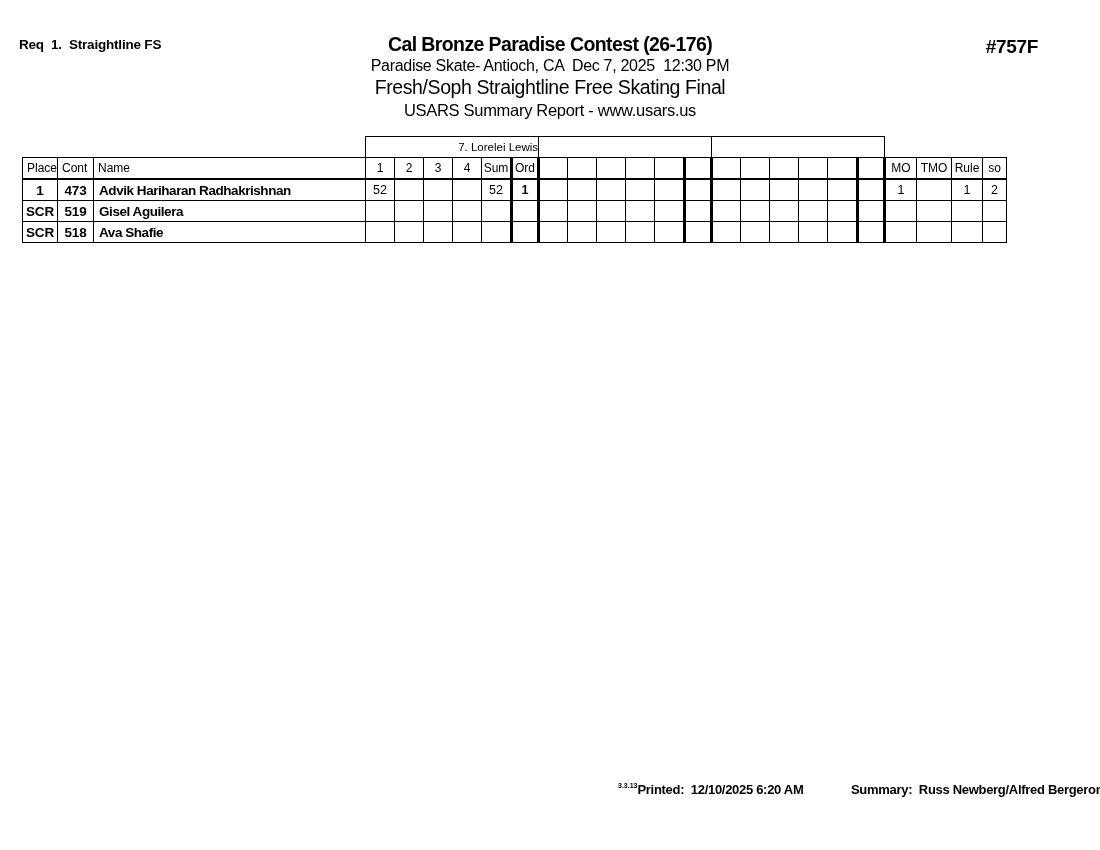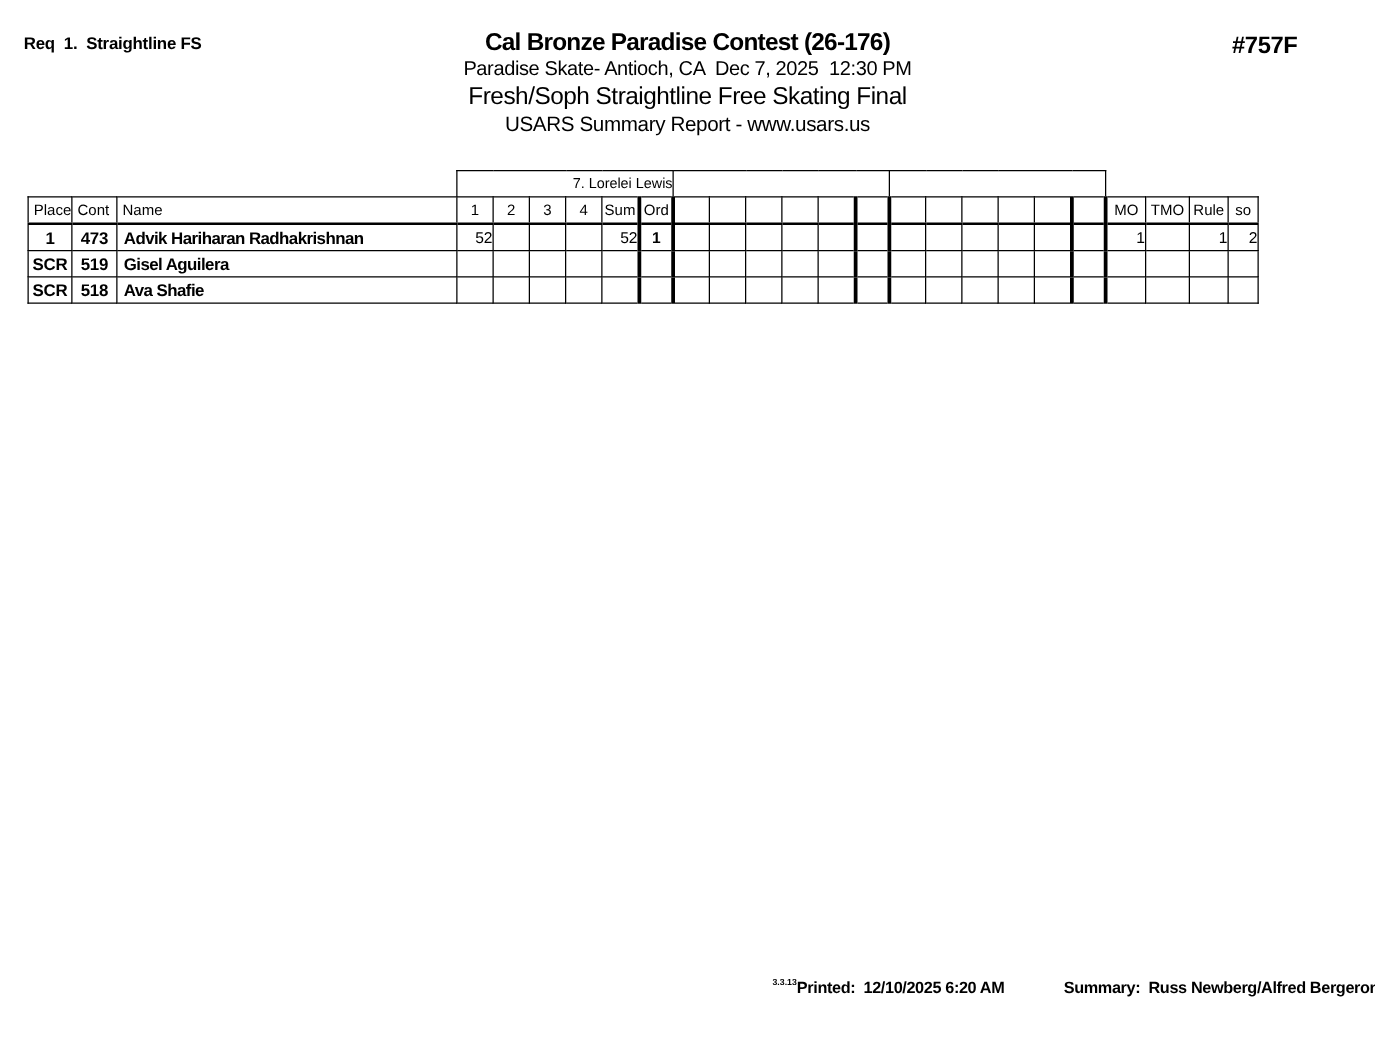--- a/index.html
+++ b/index.html
@@ -12,21 +12,21 @@
     height: 850px;
     position: relative;
     font-family: "Liberation Sans", sans-serif;
     color: #000000;
     overflow: hidden;
   }
 
   
   #report-header {
     position: absolute;
-    top: 4px;
+    top: 14px;
     left: 0;
     width: 1100px;
     height: 120px;
   }
   #req-label {
     position: absolute;
     left: 19px;
     top: 23px;
     font-size: 13.5px;
     font-weight: bold;
@@ -122,21 +122,21 @@
     font-size: 13.5px;
     height: 20px;
     letter-spacing: -0.2px;
   }
   .data-cell.name-cell {
     text-align: left;
     padding-left: 5px !important;
     letter-spacing: -0.45px;
   }
   .score-cell {
-    text-align: right;
+    text-align: center;
     font-size: 12.5px;
     font-weight: normal;
     height: 20px;
   }
   .ord-cell {
     text-align: center;
     font-size: 12.5px;
     font-weight: bold;
     height: 20px;
   }

